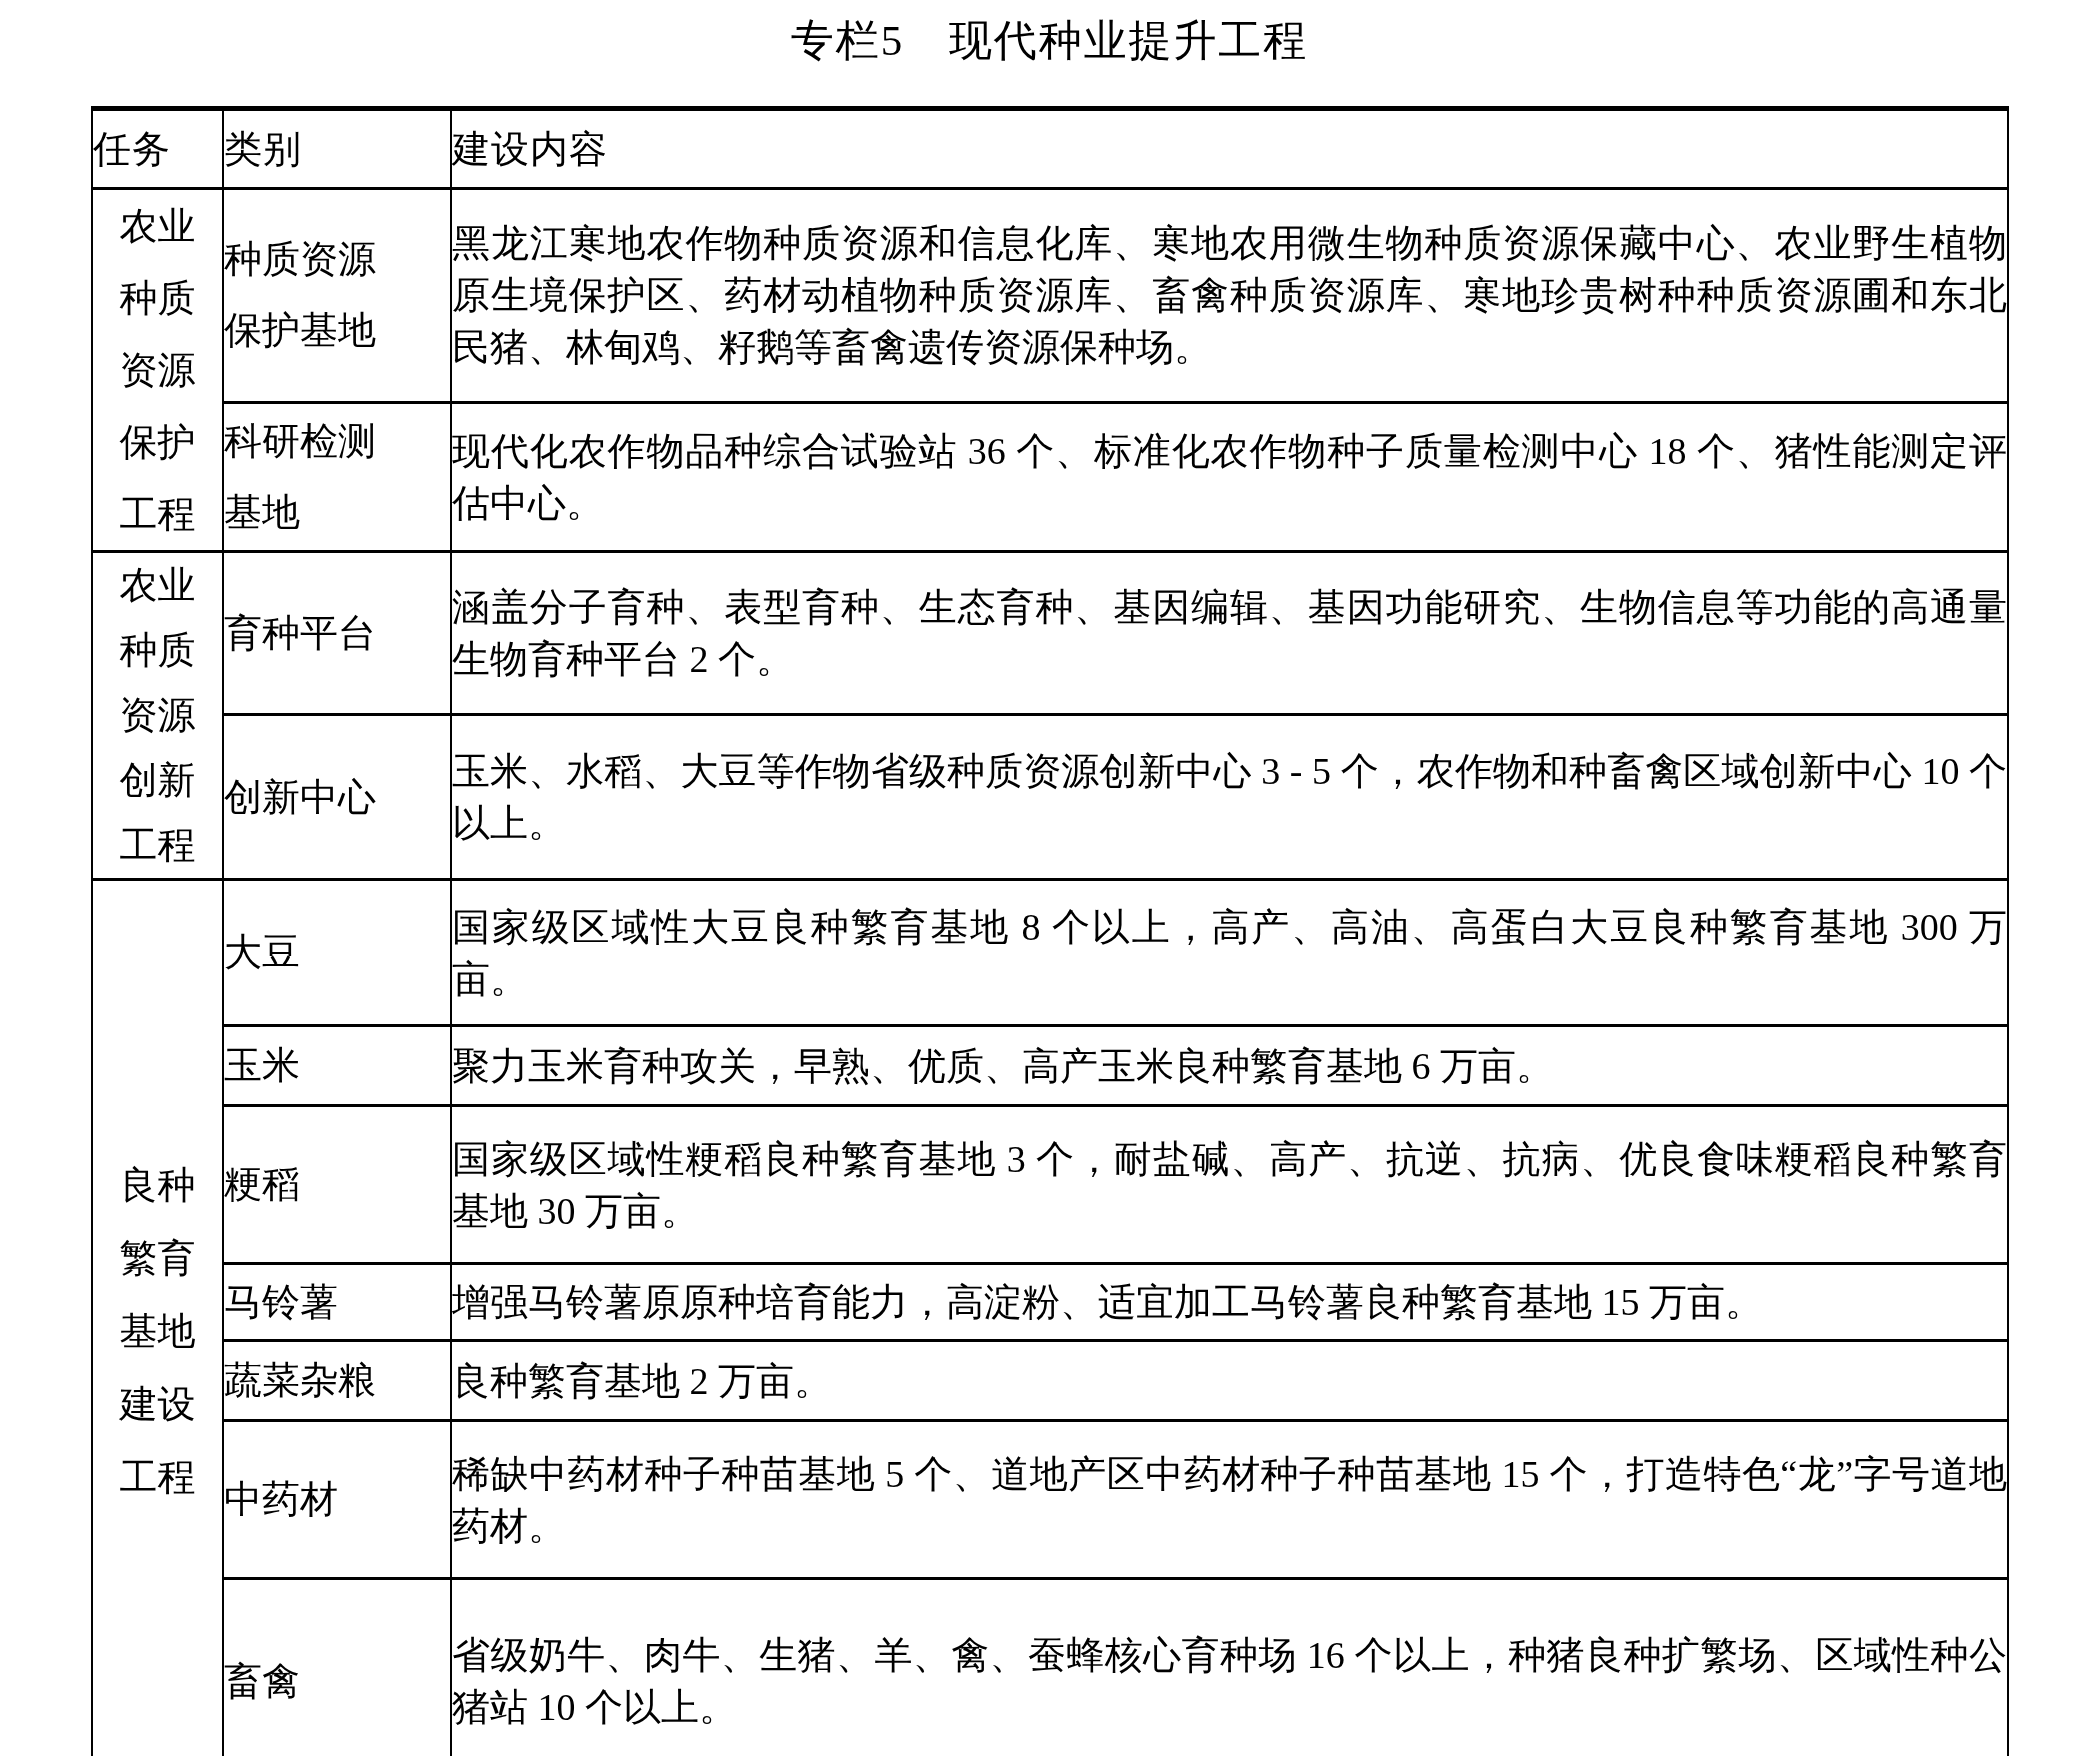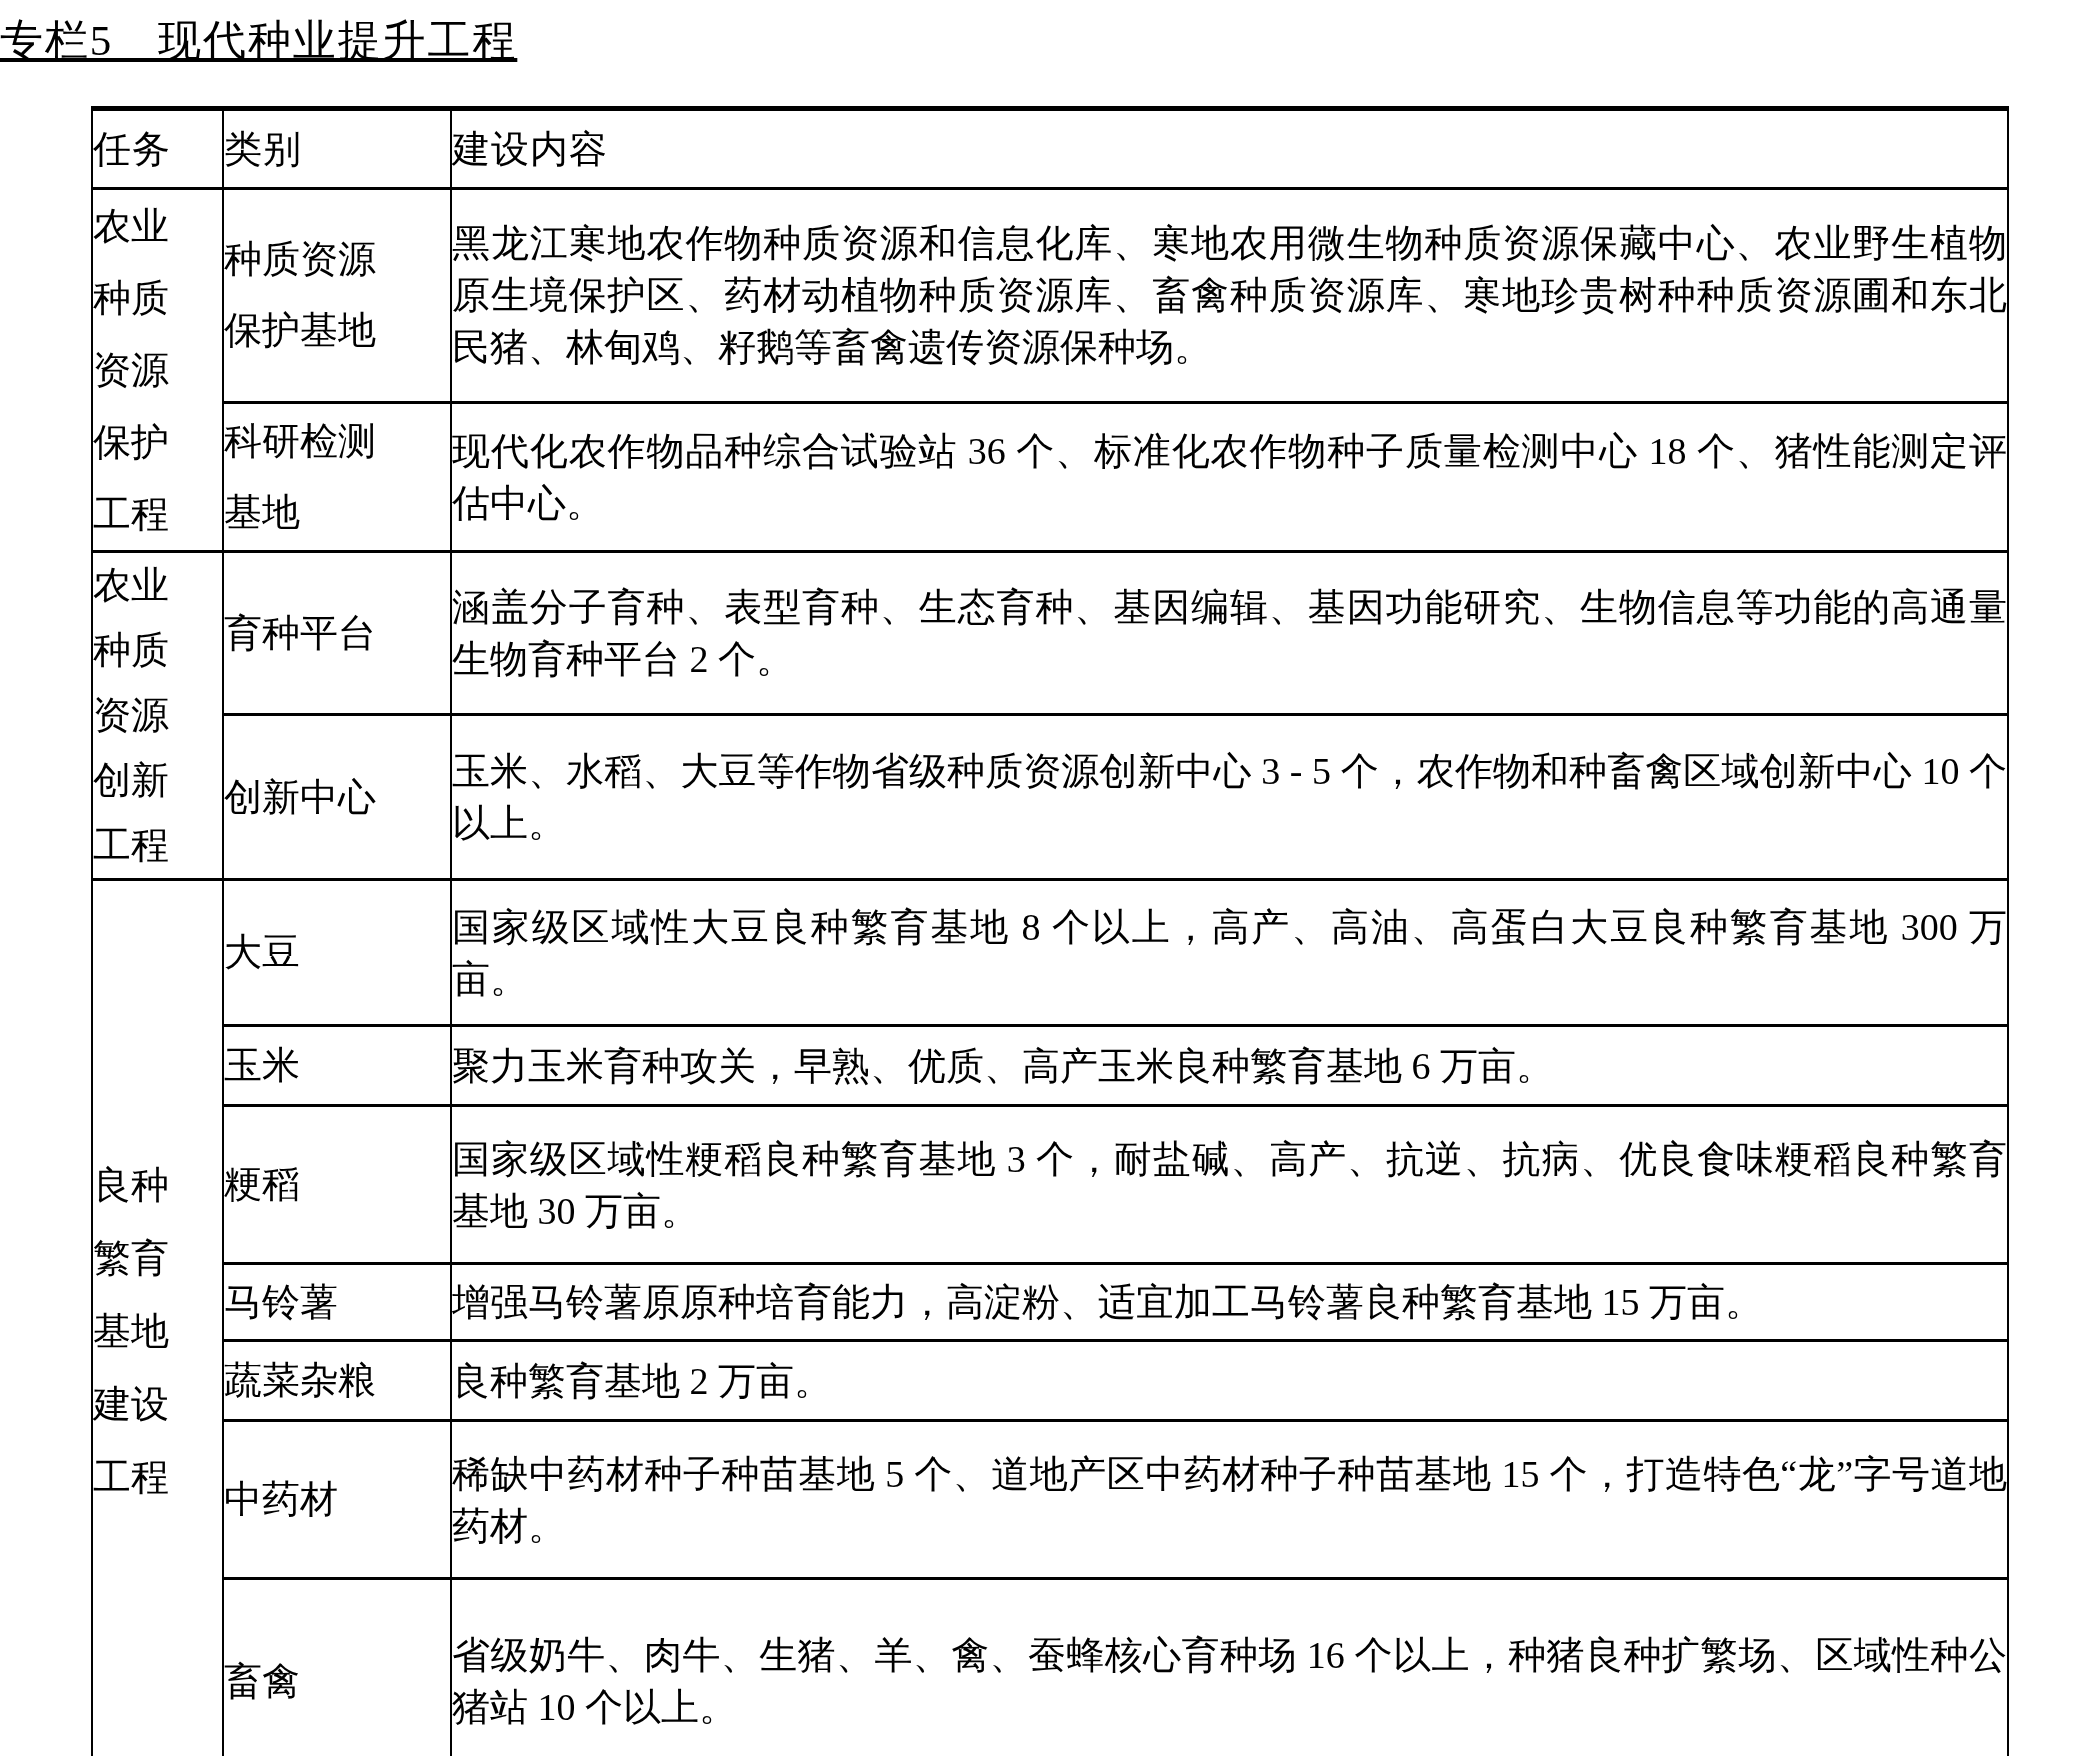--- a/index.html
+++ b/index.html
@@ -16,24 +16,24 @@
     position: relative;
     width: 2099px;
     height: 1757px;
     background: #ffffff;
   }
   .doc-title {
     position: absolute;
     top: 11.5px;
     left: 0;
     width: 100%;
+    text-align: center;
     font-size: 43px;
     letter-spacing: 1.9px;
     white-space: pre;
-    text-decoration: underline;
   }
   table.spec-table {
     position: absolute;
     left: 91px;
     top: 106px;
     width: 1917px;
     border-collapse: collapse;
     table-layout: fixed;
     border-top: 5.7px solid #000;
     border-bottom: 5.7px solid #000;
@@ -50,20 +50,21 @@
     padding: 0;
     overflow: hidden;
   }
   col.c-task { width: 131px; }
   col.c-cat  { width: 228px; }
   col.c-content { width: 1557px; }
 
   .cell-header { text-align: left; letter-spacing: 1px; }
 
   .cell-task {
+    text-align: center;
     white-space: pre-line;
   }
   .task-g1 { line-height: 72px; }
   .task-g2 { line-height: 65px; }
   .task-g3 { line-height: 73px; }
 
   .cell-cat {
     text-align: left;
     white-space: pre-line;
     line-height: 71px;

